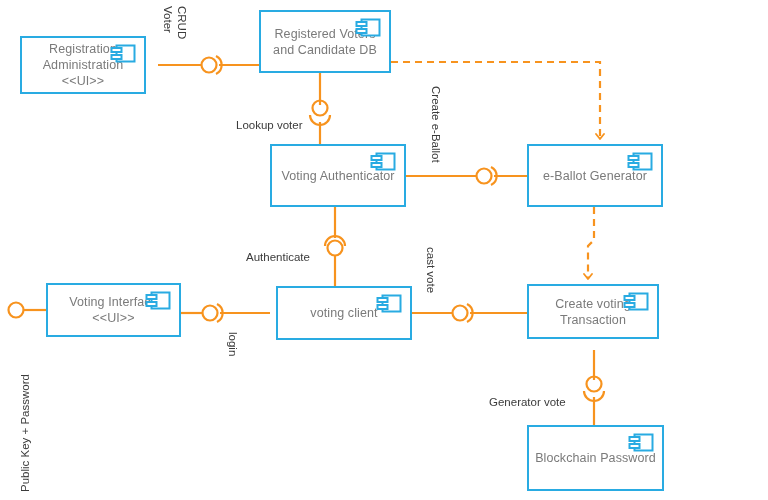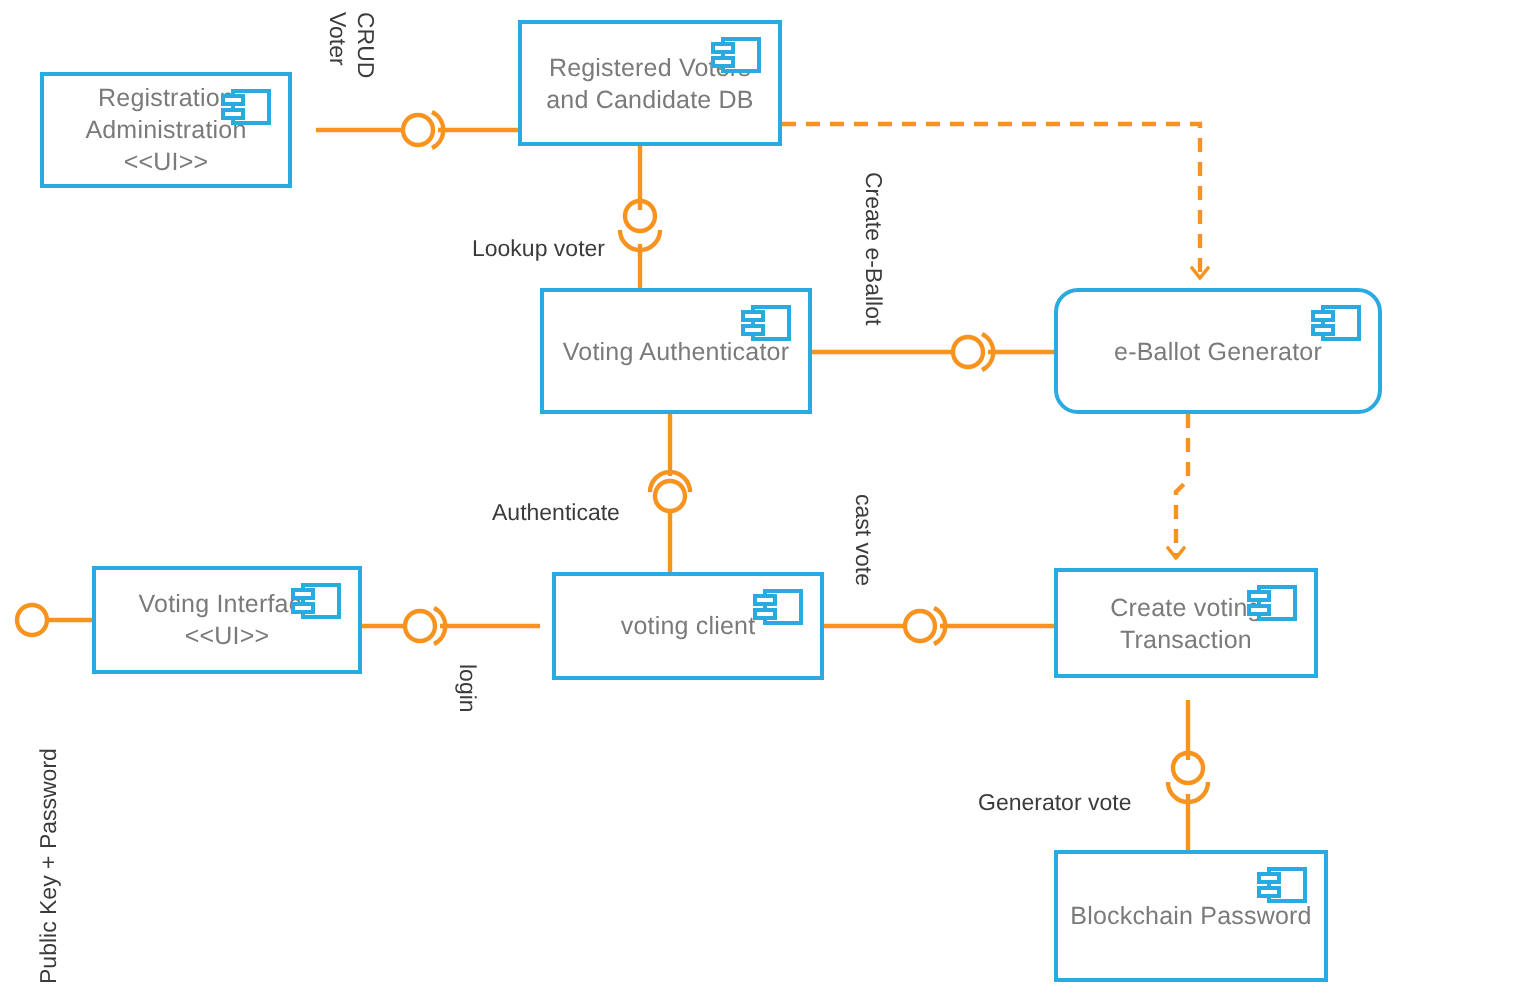--- a/index.html
+++ b/index.html
@@ -162,21 +162,21 @@
 
   <div class="component" style="left:270px; top:144px; width:136px; height:63px;">
     <span class="comp-label">Voting Authenticator</span>
     <svg class="comp-icon" viewBox="0 0 26 19">
       <rect x="6.5" y="1.5" width="18" height="16" fill="#fff" stroke="#29ABE2" stroke-width="2"></rect>
       <rect x="1.5" y="4" width="10" height="4" fill="#fff" stroke="#29ABE2" stroke-width="2"></rect>
       <rect x="1.5" y="11" width="10" height="4" fill="#fff" stroke="#29ABE2" stroke-width="2"></rect>
     </svg>
   </div>
 
-  <div class="component" style="left:527px; top:144px; width:164px; height:63px;border-radius:12px;">
+  <div class="component" style="left:527px; top:144px; width:136px; height:63px;">
     <span class="comp-label">e-Ballot Generator</span>
     <svg class="comp-icon" viewBox="0 0 26 19">
       <rect x="6.5" y="1.5" width="18" height="16" fill="#fff" stroke="#29ABE2" stroke-width="2"></rect>
       <rect x="1.5" y="4" width="10" height="4" fill="#fff" stroke="#29ABE2" stroke-width="2"></rect>
       <rect x="1.5" y="11" width="10" height="4" fill="#fff" stroke="#29ABE2" stroke-width="2"></rect>
     </svg>
   </div>
 
   <div class="component" style="left:46px; top:283px; width:135px; height:54px;">
     <span class="comp-label">Voting Interface

